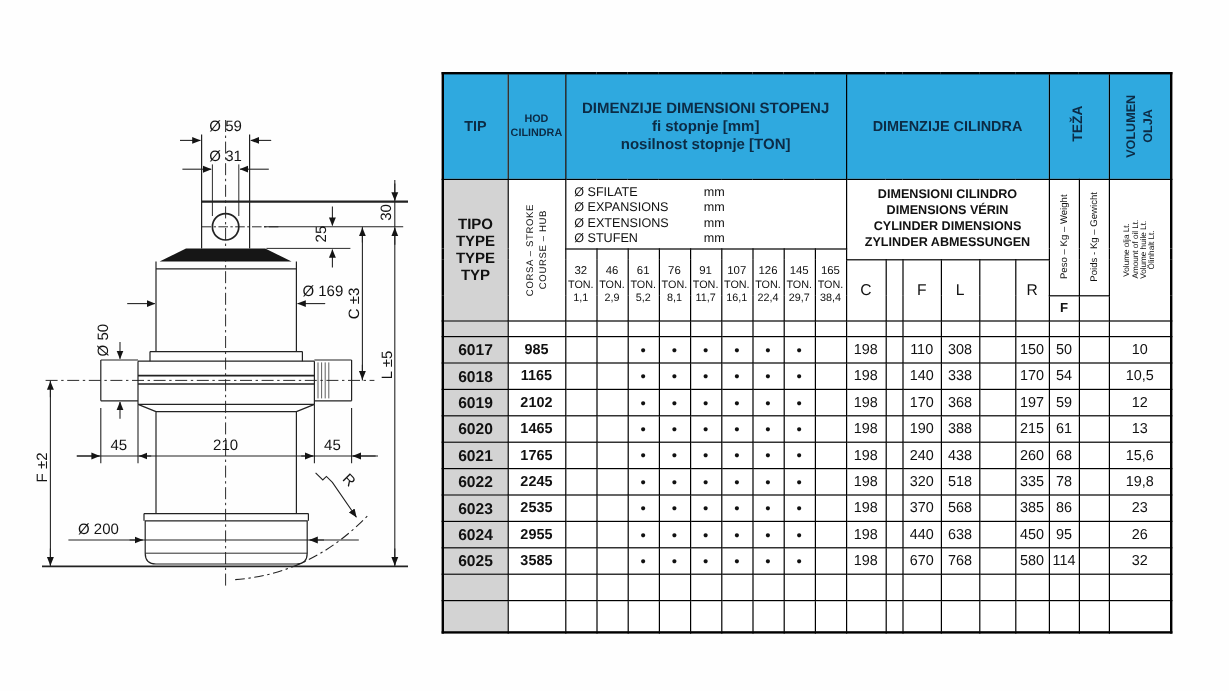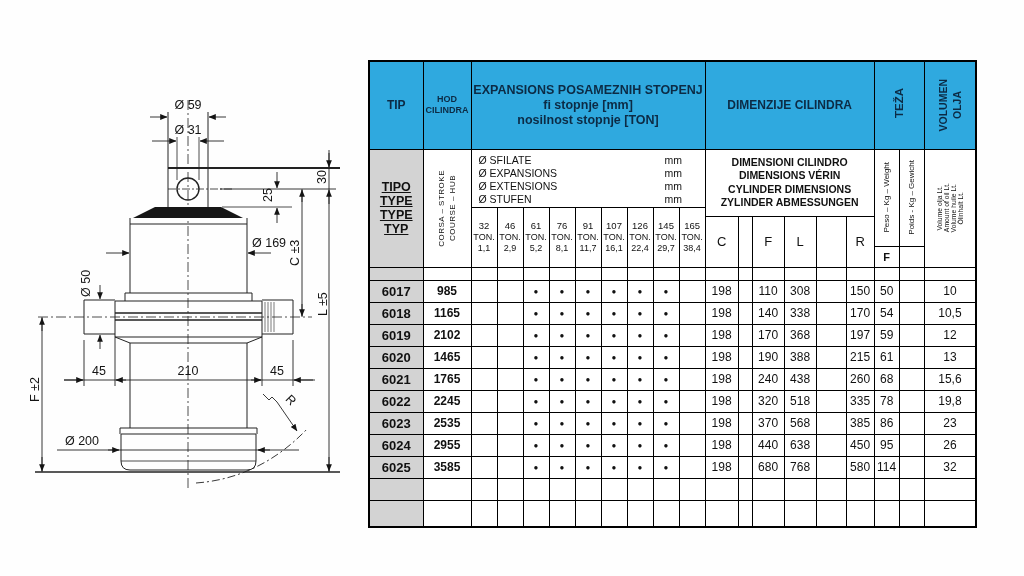--- a/index.html
+++ b/index.html
@@ -13,26 +13,26 @@
   .blue{background:#2FA9DF;color:#0C2B45;}
   .gray{background:#D3D3D3;}
   .b-big{font-weight:bold;font-size:12px;}
   .hod-l{font-weight:bold;font-size:9px;line-height:11px;}
   .st-t1{font-weight:bold;font-size:12.5px;line-height:16px;}
   .st-t2{font-weight:bold;font-size:12.5px;line-height:15px;}
   .vt{writing-mode:vertical-rl;transform:rotate(180deg);white-space:nowrap;display:inline-block;}
   .vgroup{display:flex;flex-direction:row;justify-content:center;align-items:center;height:100%;gap:2px;}
   .b-mid{font-weight:bold;font-size:11.5px;}
   .b-vol{font-weight:bold;font-size:10.5px;}
-  .tipo-l{font-weight:bold;font-size:12.5px;line-height:14px;text-decoration:underline;}
+  .tipo-l{font-weight:bold;font-size:12.5px;line-height:14px;}
   .corsa-t{font-size:8px;letter-spacing:0.5px;}
   .leg-wrap{padding:3px 0 0 7px;text-align:left;}
-  .leg-line{display:flex;font-size:10.5px;line-height:13px;gap:46px;}
+  .leg-line{display:flex;font-size:10.5px;line-height:13px;}
   .leg-lab{width:108px;}
-  .leg-unit{width:30px;margin-left:32px;}
+  .leg-unit{width:30px;}
   .stc-d{font-size:9.5px;line-height:12px;}
   .stc-t{font-size:9px;line-height:11px;}
   .cyl-leg{padding-left:6px;text-align:left;}
   .cyl-leg div{font-weight:bold;font-size:10.5px;line-height:13.5px;}
   .dimlab{font-size:13px;}
   .wl-in{display:flex;align-items:center;justify-content:center;height:100%;}
   .wtxt{font-size:8px;}
   .voltxt{font-size:6.8px;}
   .fsub{font-weight:bold;font-size:11px;}
   .tip-cell{background:#D3D3D3;font-weight:bold;font-size:13px;}
@@ -145,21 +145,21 @@
     </colgroup>
     <tbody>
 
       <tr style="height:88px">
         <td class="blue b-big">TIP</td>
         <td class="blue">
           <div class="hod-l">HOD</div>
           <div class="hod-l">CILINDRA</div>
         </td>
         <td class="blue" colspan="9">
-          <div class="st-t1">EXPANSIONS POSAMEZNIH STOPENJ</div>
+          <div class="st-t1">DIMENZIJE DIMENSIONI STOPENJ</div>
           <div class="st-t2">fi stopnje [mm]</div>
           <div class="st-t2">nosilnost stopnje [TON]</div>
         </td>
         <td class="blue b-big" colspan="6">DIMENZIJE CILINDRA</td>
         <td class="blue" colspan="2">
           <span class="vt b-mid">TEŽA</span>
         </td>
         <td class="blue">
           <div class="vgroup">
             <span class="vt b-vol">VOLUMEN</span>
@@ -495,21 +495,21 @@
           <td class="dot-cell"></td>
           <td class="dot-cell">●</td>
           <td class="dot-cell">●</td>
           <td class="dot-cell">●</td>
           <td class="dot-cell">●</td>
           <td class="dot-cell">●</td>
           <td class="dot-cell">●</td>
           <td class="dot-cell"></td>
           <td class="val-cell">198</td>
           <td class="val-cell"></td>
-          <td class="val-cell">680</td>
+          <td class="val-cell">670</td>
           <td class="val-cell">768</td>
           <td class="val-cell"></td>
           <td class="val-cell">580</td>
           <td class="val-cell">114</td>
           <td class="val-cell"></td>
           <td class="val-cell">32</td>
         </tr>
         <tr style="height: 22px;">
           <td class="tip-cell"></td>
           <td></td>

